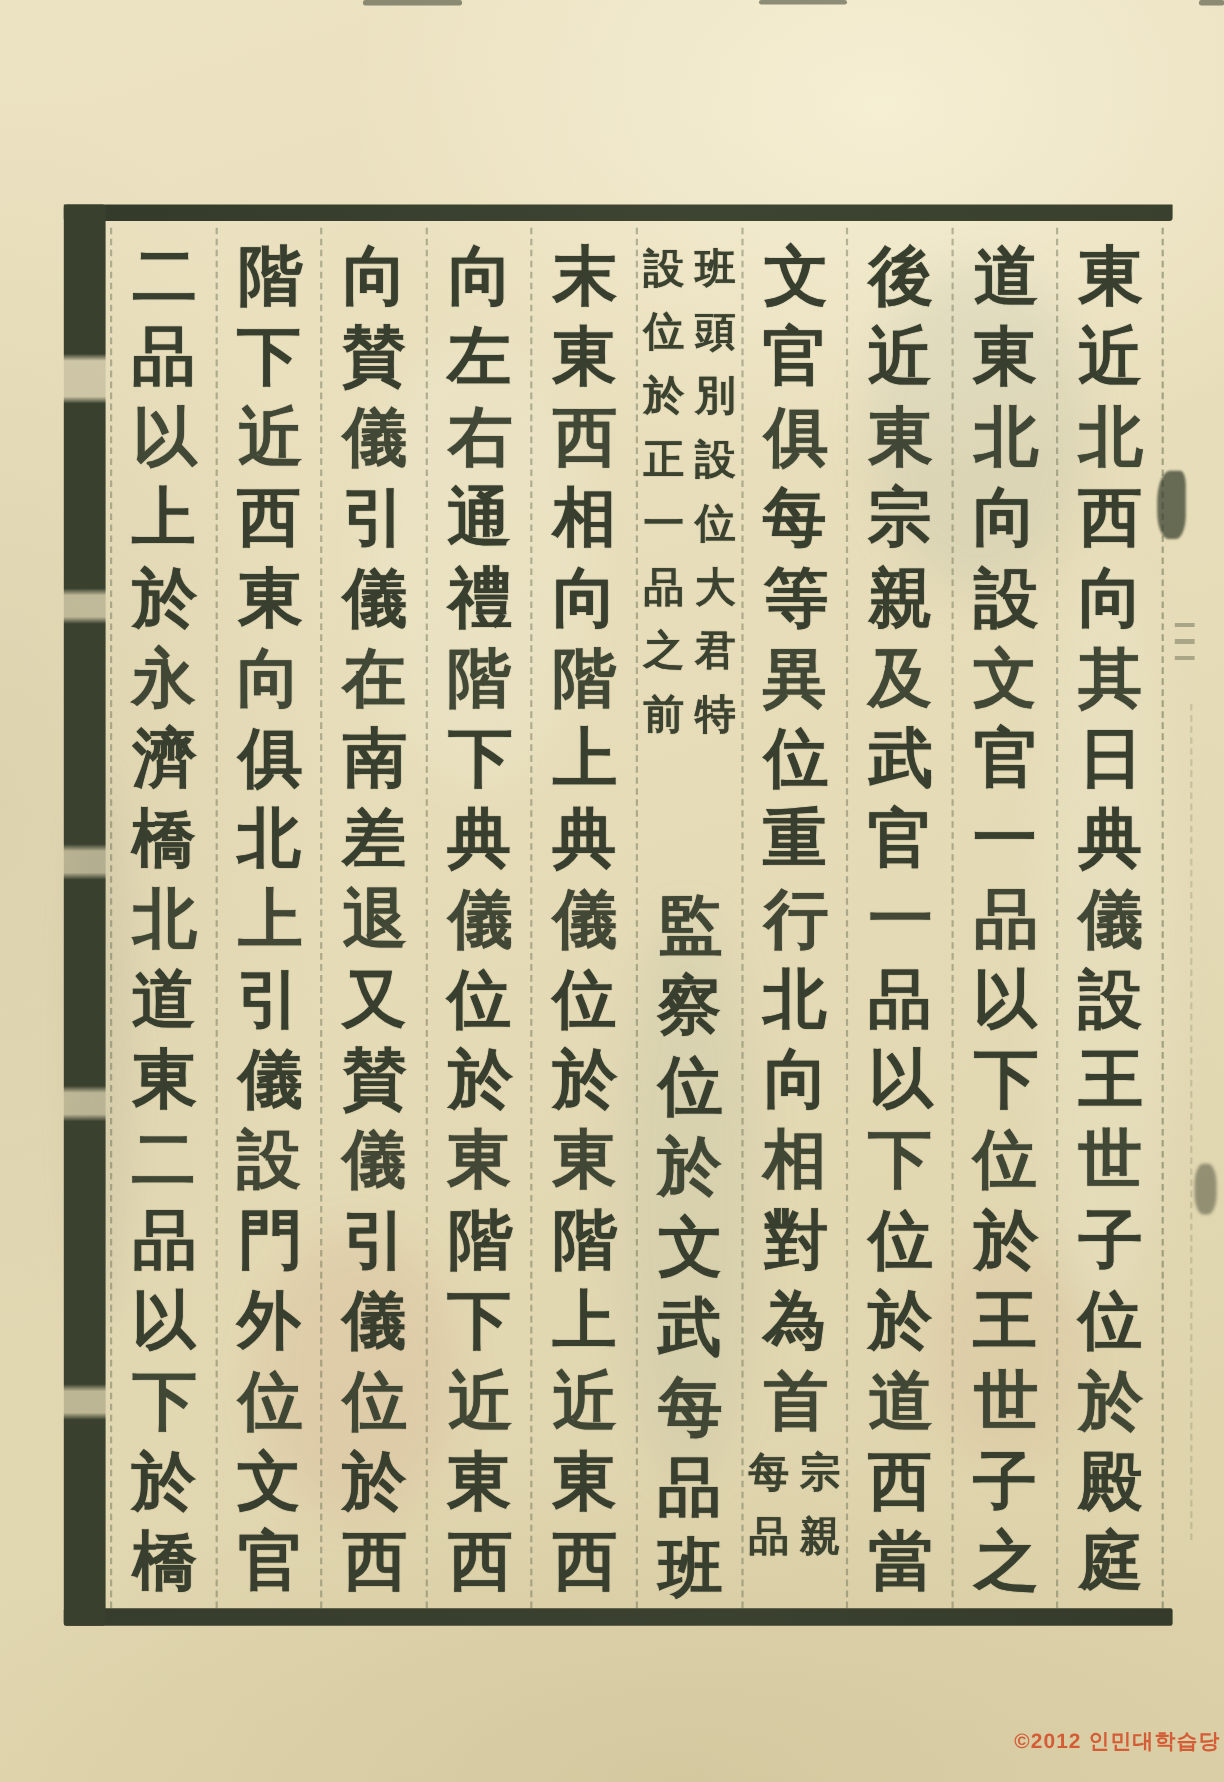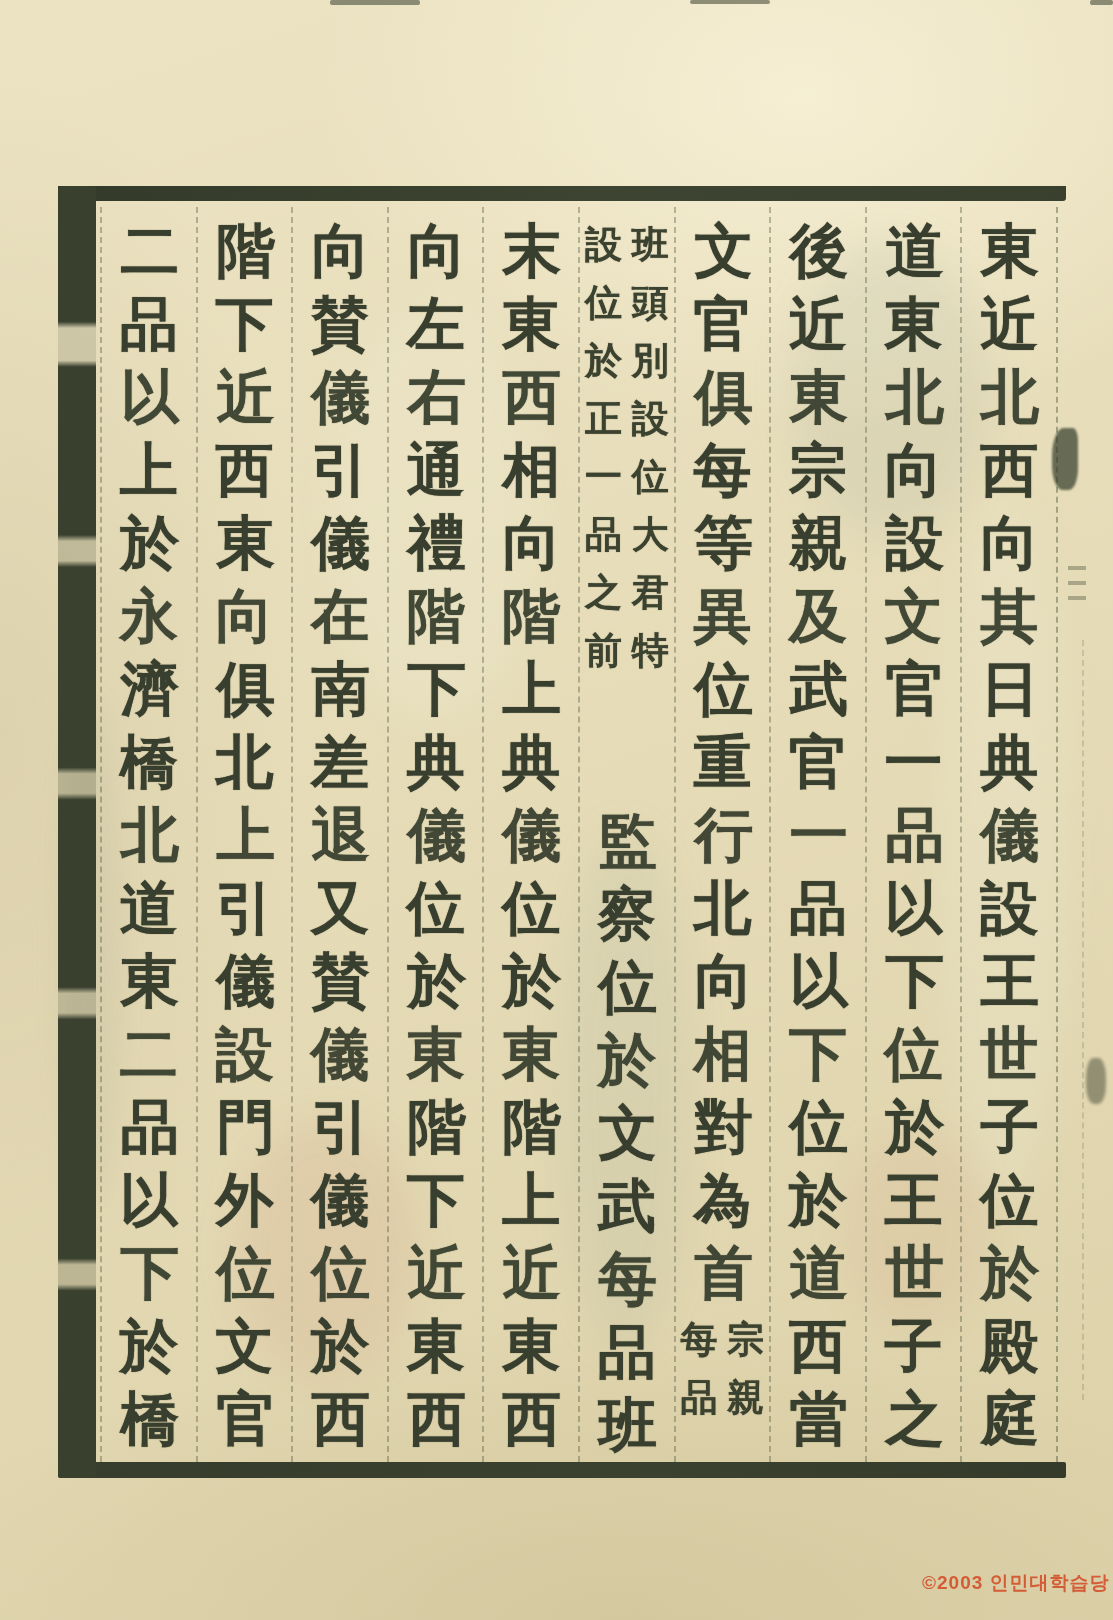--- a/index.html
+++ b/index.html
@@ -317,13 +317,13 @@
 
 <div class="blob1"></div>
 <div class="blob2"></div>
 <div class="mark-three"></div>
 <div class="bleed-line"></div>
 
 <div class="speck" style="left:330px;top:0;width:90px;height:5px;"></div>
 <div class="speck" style="left:690px;top:0;width:80px;height:4px;"></div>
 <div class="speck" style="left:1090px;top:0;width:23px;height:5px;"></div>
 
-<div class="watermark">©2003 인민대학습당</div>
+<div class="watermark">©2012 인민대학습당</div>
 
 </body></html>

